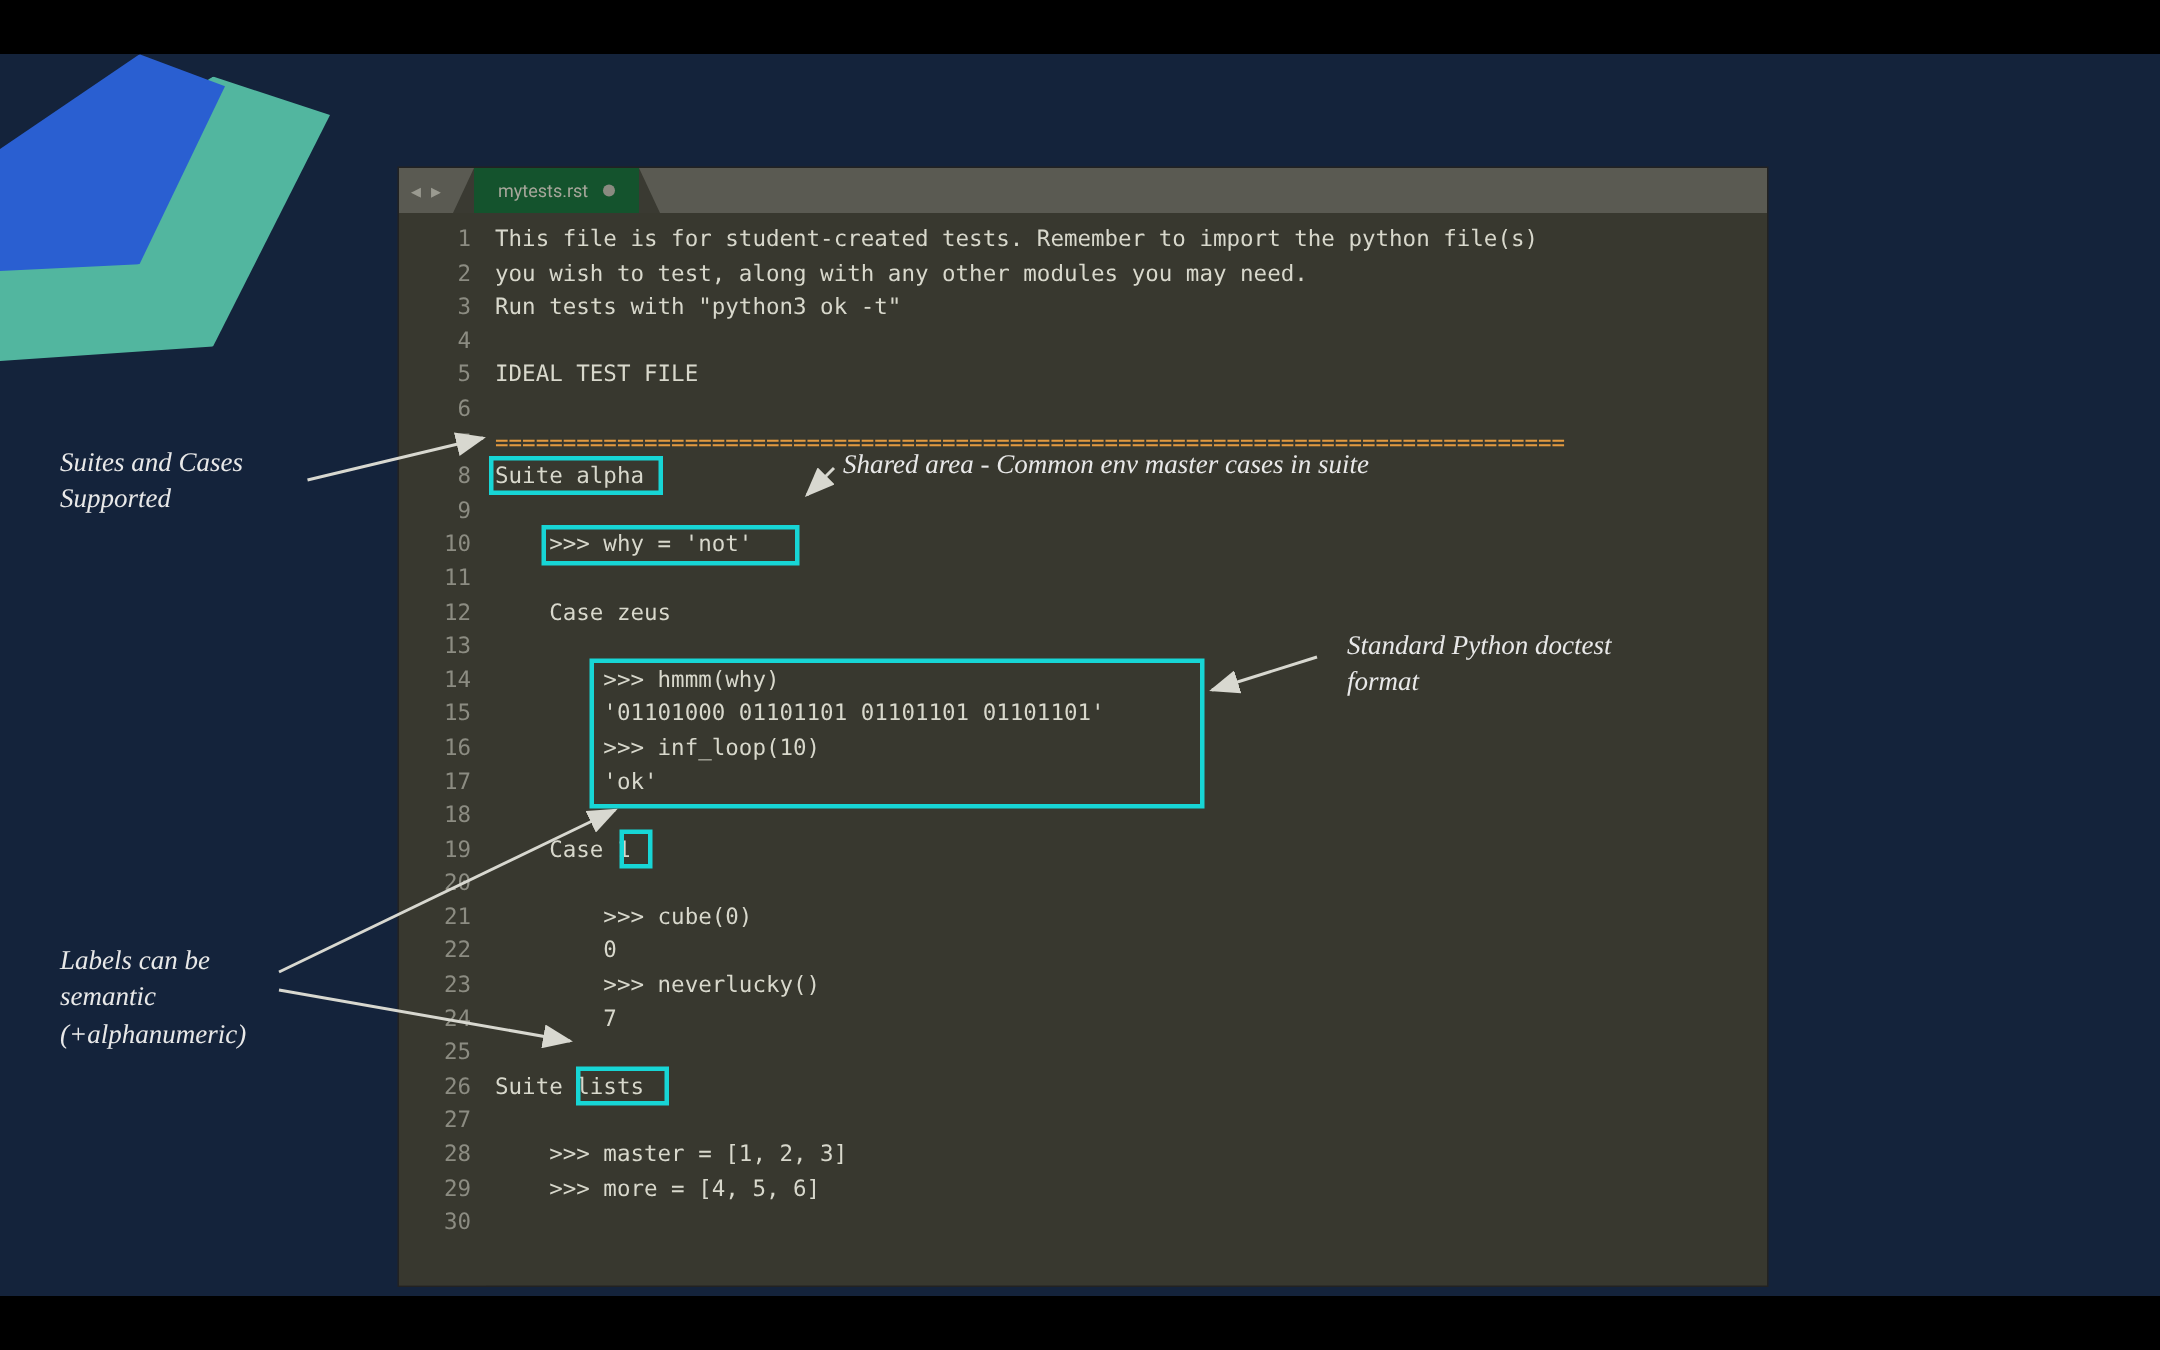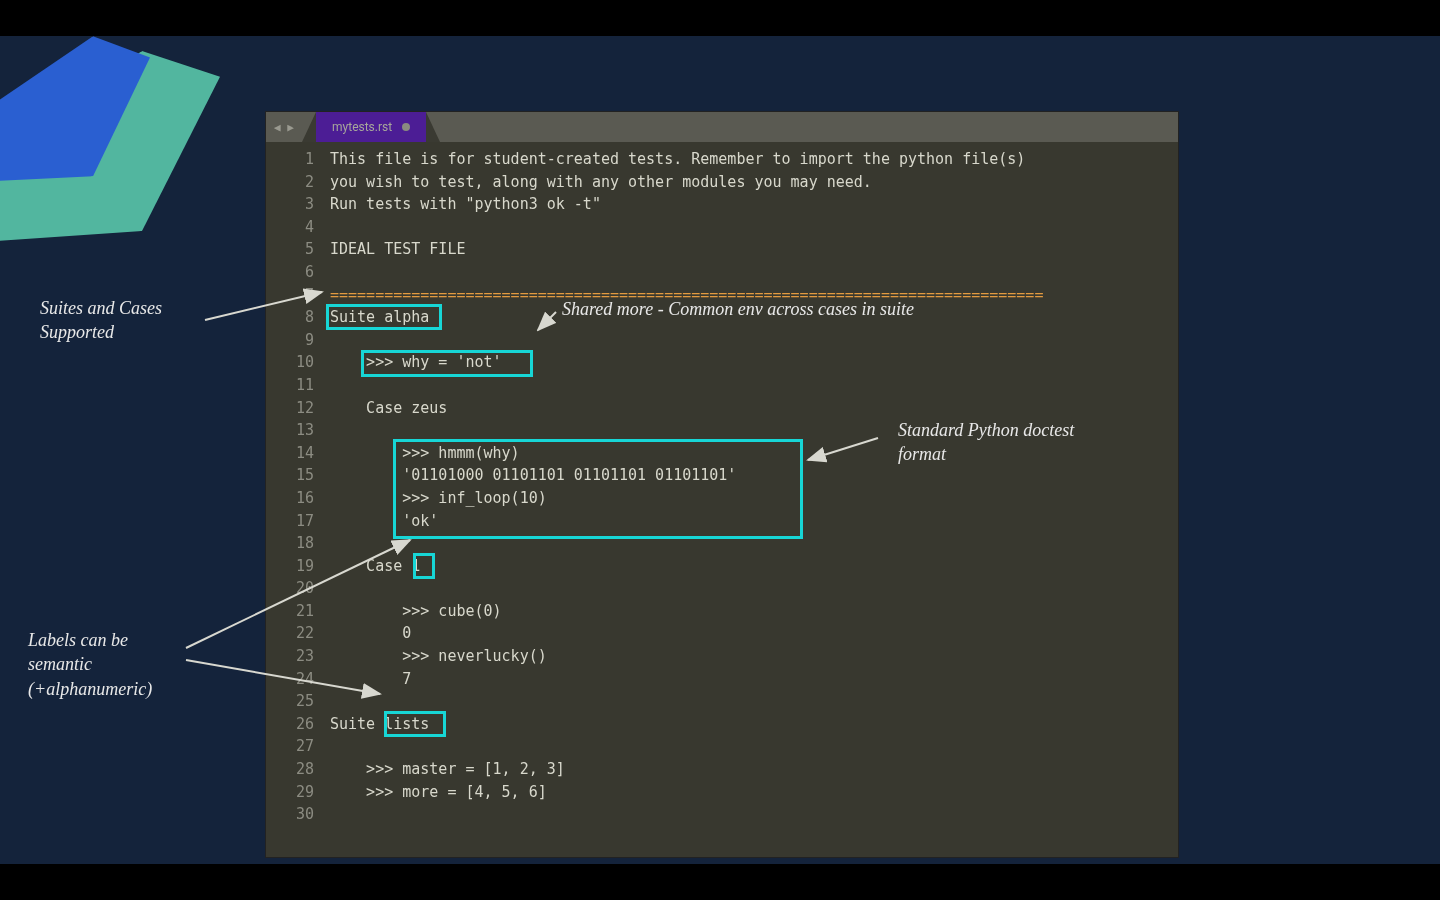--- a/index.html
+++ b/index.html
@@ -41,21 +41,21 @@
   }
   .tabbar{
     height:30px;background:#5a5a52;display:flex;align-items:stretch;
   }
   .nav-arrows{
     width:36px;display:flex;align-items:center;justify-content:center;gap:2px;
     color:#9a9a90;font-size:11px;background:#5a5a52;
   }
   .tab{
     display:flex;align-items:center;gap:10px;
-    padding:0 16px;background:#4c1d95;color:#a7a79b;font-size:12px;
+    padding:0 16px;background:#14532d;color:#a7a79b;font-size:12px;
     font-family:-apple-system,BlinkMacSystemFont,"Segoe UI",Roboto,sans-serif;
     position:relative;
   }
   .tab::before{
     content:"";position:absolute;left:-14px;top:0;border-bottom:30px solid #3a3a32;
     border-left:14px solid transparent;
   }
   .tab::after{
     content:"";position:absolute;right:-14px;top:0;border-bottom:30px solid #3a3a32;
     border-right:14px solid transparent;
@@ -165,25 +165,25 @@
     <div class="hl" style="left:60px;top:162px;width:116px;height:26px;"></div>
     <div class="hl" style="left:95px;top:208px;width:172px;height:27px;"></div>
     <div class="hl" style="left:127px;top:297px;width:410px;height:100px;"></div>
     <div class="hl" style="left:147px;top:411px;width:22px;height:26px;"></div>
     <div class="hl" style="left:118px;top:569px;width:62px;height:26px;"></div>
   </div>
 </div>
 
 <div class="anno" style="left:40px;top:296px;width:200px;">Suites and Cases<br>Supported</div>
 
-<div class="anno" style="left:562px;top:297px;width:500px;">Shared more - Common env across cases in suite</div>
+<div class="anno" style="left:562px;top:297px;width:500px;">Shared area - Common env master cases in suite</div>
 
 <div class="anno" style="left:898px;top:418px;width:260px;">Standard Python doctest<br>format</div>
 
-<div class="anno" style="left:28px;top:628px;width:200px;">Labels can be<br>semantic<br>(+alphanumeric)</div>
+<div class="anno" style="left:40px;top:628px;width:200px;">Labels can be<br>semantic<br>(+alphanumeric)</div>
 
 <svg class="arrows">
   <defs>
     <marker id="ah" markerWidth="10" markerHeight="8" refX="9" refY="4" orient="auto">
       <path d="M0,0 L10,4 L0,8 Z" fill="#d8d8d0"></path>
     </marker>
   </defs>
 
   <line x1="205" y1="320" x2="322" y2="292" stroke="#d8d8d0" stroke-width="2" marker-end="url(#ah)"></line>
 

